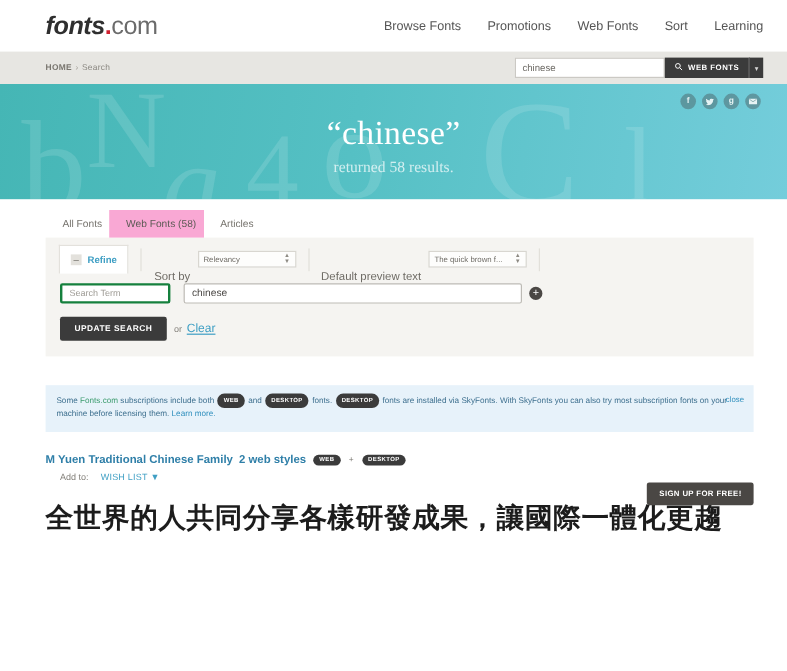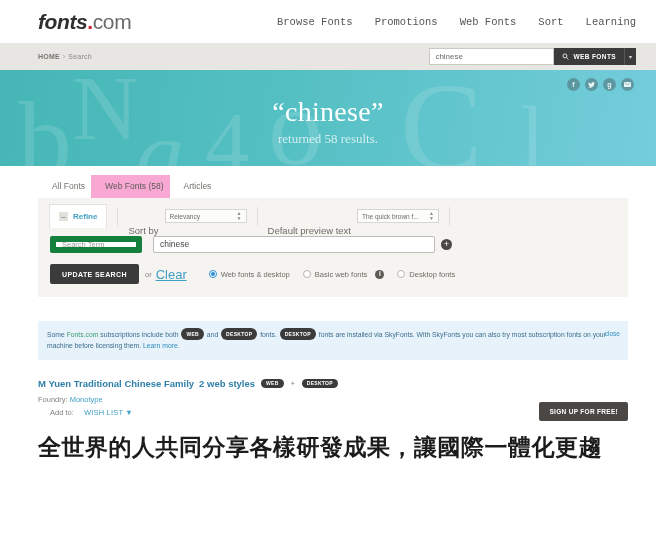--- a/index.html
+++ b/index.html
@@ -16,21 +16,21 @@
   .topbar{
     height:43px; background:#ffffff;
     display:flex; align-items:center;
     padding:0 20px 0 38px;
   }
   .logo{ font-size:21px; letter-spacing:-0.4px; white-space:nowrap; }
   .logo .b{ font-weight:bold; color:#2f2f2f; font-style:italic;}
   .logo .dot{ color:#d0202f; font-weight:bold; }
   .logo .c{ color:#6b6b6b; font-weight:normal;margin-top:24px; }
   .mainnav{ margin-left:auto; display:flex; gap:22px; align-items:center; }
-  .mainnav a{ font-size:10.5px; color:#555; text-decoration:none; white-space:nowrap;font-family:Liberation Mono, monospace; }
+  .mainnav a{ font-size:10.5px; color:#555; text-decoration:none; white-space:nowrap; }
 
   
   .crumbbar{
     height:27px; background:#e7e6e2;
     display:flex; align-items:center;
     padding:0 20px 0 38px; position:relative;
   }
   .crumb{ font-size:7px; color:#8a8781; letter-spacing:.2px; }
   .crumb .home{ color:#79766f; font-weight:bold; font-size:7px; }
   .crumb .sep{ margin:0 3px; color:#a5a29b; }
@@ -127,21 +127,21 @@
     height:14px; border:1px solid #d8d6d0; background:#fdfdfc;
     font-size:6.5px; color:#6f6c66; display:flex; align-items:center;
     justify-content:space-between; padding:0 4px; cursor:pointer;
   }
   .sel .ar{ font-size:5px; color:#8d8a83; margin-left:6px; line-height:1.1;}
   .sel1{ width:82px; }
   .sel2{ width:82px; }
 
   .prow2{ height:24px; margin-top:4px; }
   .termfield{
-    width:92px; height:17px; border:6px solid #15803d; background:#ffffff;
+    width:92px; height:17px; border:2px solid #15803d; background:#ffffff;
     border-radius:2px; font-size:7.5px; color:#9e9b95; padding:0 6px;
     display:flex; align-items:center;
   }
   .terminput{
     flex:0 0 auto; width:282px; height:17px; margin-left:11px;
     border:1px solid #bdbbb5; background:#fff; border-radius:2px;
     font-size:8.5px; color:#4a4744; padding:0 6px; outline:none;
     font-family:"Liberation Sans", sans-serif;
   }
   .plusbtn{
@@ -150,21 +150,21 @@
     margin-left:6px; cursor:pointer; line-height:1;
   }
 
   .prow3{ height:26px; margin-top:5px; }
   .updbtn{
     background:#3b3b3b; color:#fff; border:0; border-radius:2px;
     height:20px; padding:0 12px; font-size:7px; font-weight:bold;
     letter-spacing:.4px; cursor:pointer; white-space:nowrap;
   }
   .ortxt{ font-size:7.5px; color:#85827c; margin:0 4px 0 6px;}
-  .clearlnk{ font-size:13px; color:#3f9fc4; text-decoration:underline; cursor:pointer;}
+  .clearlnk{ font-size:10px; color:#3f9fc4; text-decoration:underline; cursor:pointer;}
   .radios{ display:flex; align-items:center; gap:13px; margin-left:22px; }
   .radio{ display:flex; align-items:center; gap:4px; cursor:pointer; }
   .rdot{
     width:8px; height:8px; border-radius:50%;
     border:1px solid #b8b5af; background:#fff;
     display:flex; align-items:center; justify-content:center;
   }
   .rdot.on{ border-color:#2a8fd4; }
   .rdot.on::after{
     content:""; width:4px; height:4px; border-radius:50%; background:#2a8fd4;
@@ -317,55 +317,36 @@
   <div class="prow prow2">
     <div class="termfield">Search Term</div>
     <input class="terminput" type="text" value="chinese" style="">
     <div class="plusbtn">+</div>
   </div>
 
   <div class="prow prow3">
     <button class="updbtn">UPDATE SEARCH</button>
     <span class="ortxt">or</span>
     <span class="clearlnk">Clear</span>
-    <div class="radios">
-      <label class="radio">
-        <span class="rdot on"></span>
-        <span class="rlbl">Web fonts &amp; desktop</span>
-      </label>
-      <label class="radio">
-        <span class="rdot"></span>
-        <span class="rlbl">Basic web fonts</span>
-        <span class="infodot">i</span>
-      </label>
-      <label class="radio">
-        <span class="rdot"></span>
-        <span class="rlbl">Desktop fonts</span>
-      </label>
-    </div>
   </div>
 </div>
 
 <div class="notice">
   <span>Some </span><span class="grn">Fonts.com</span><span> subscriptions include both </span><span class="pill">WEB</span><span> and </span><span class="pill">DESKTOP</span><span> fonts. </span><span class="pill">DESKTOP</span><span> fonts are installed via SkyFonts. With SkyFonts you can also try most subscription fonts on your machine before licensing them. </span><a href="#">Learn more.</a>
   <span class="closelnk">close</span>
 </div>
 
 <div class="result">
   <div class="rtitlerow">
     <span class="rtitle">M Yuen Traditional Chinese Family</span>
     <span class="rstyles">2 web styles</span>
     <span class="pill">WEB</span>
     <span class="plus2">+</span>
     <span class="pill">DESKTOP</span>
   </div>
-  <div class="rmeta">
-    <span>Foundry:</span>
-    <a href="#">Monotype</a>
-  </div>
   <div class="addrow">
     <span>Add to:</span>
     <span class="wishlnk">
       <span>WISH LIST</span>
       <span>▼</span>
     </span>
   </div>
   <button class="signup">SIGN UP FOR FREE!</button>
 </div>
 

